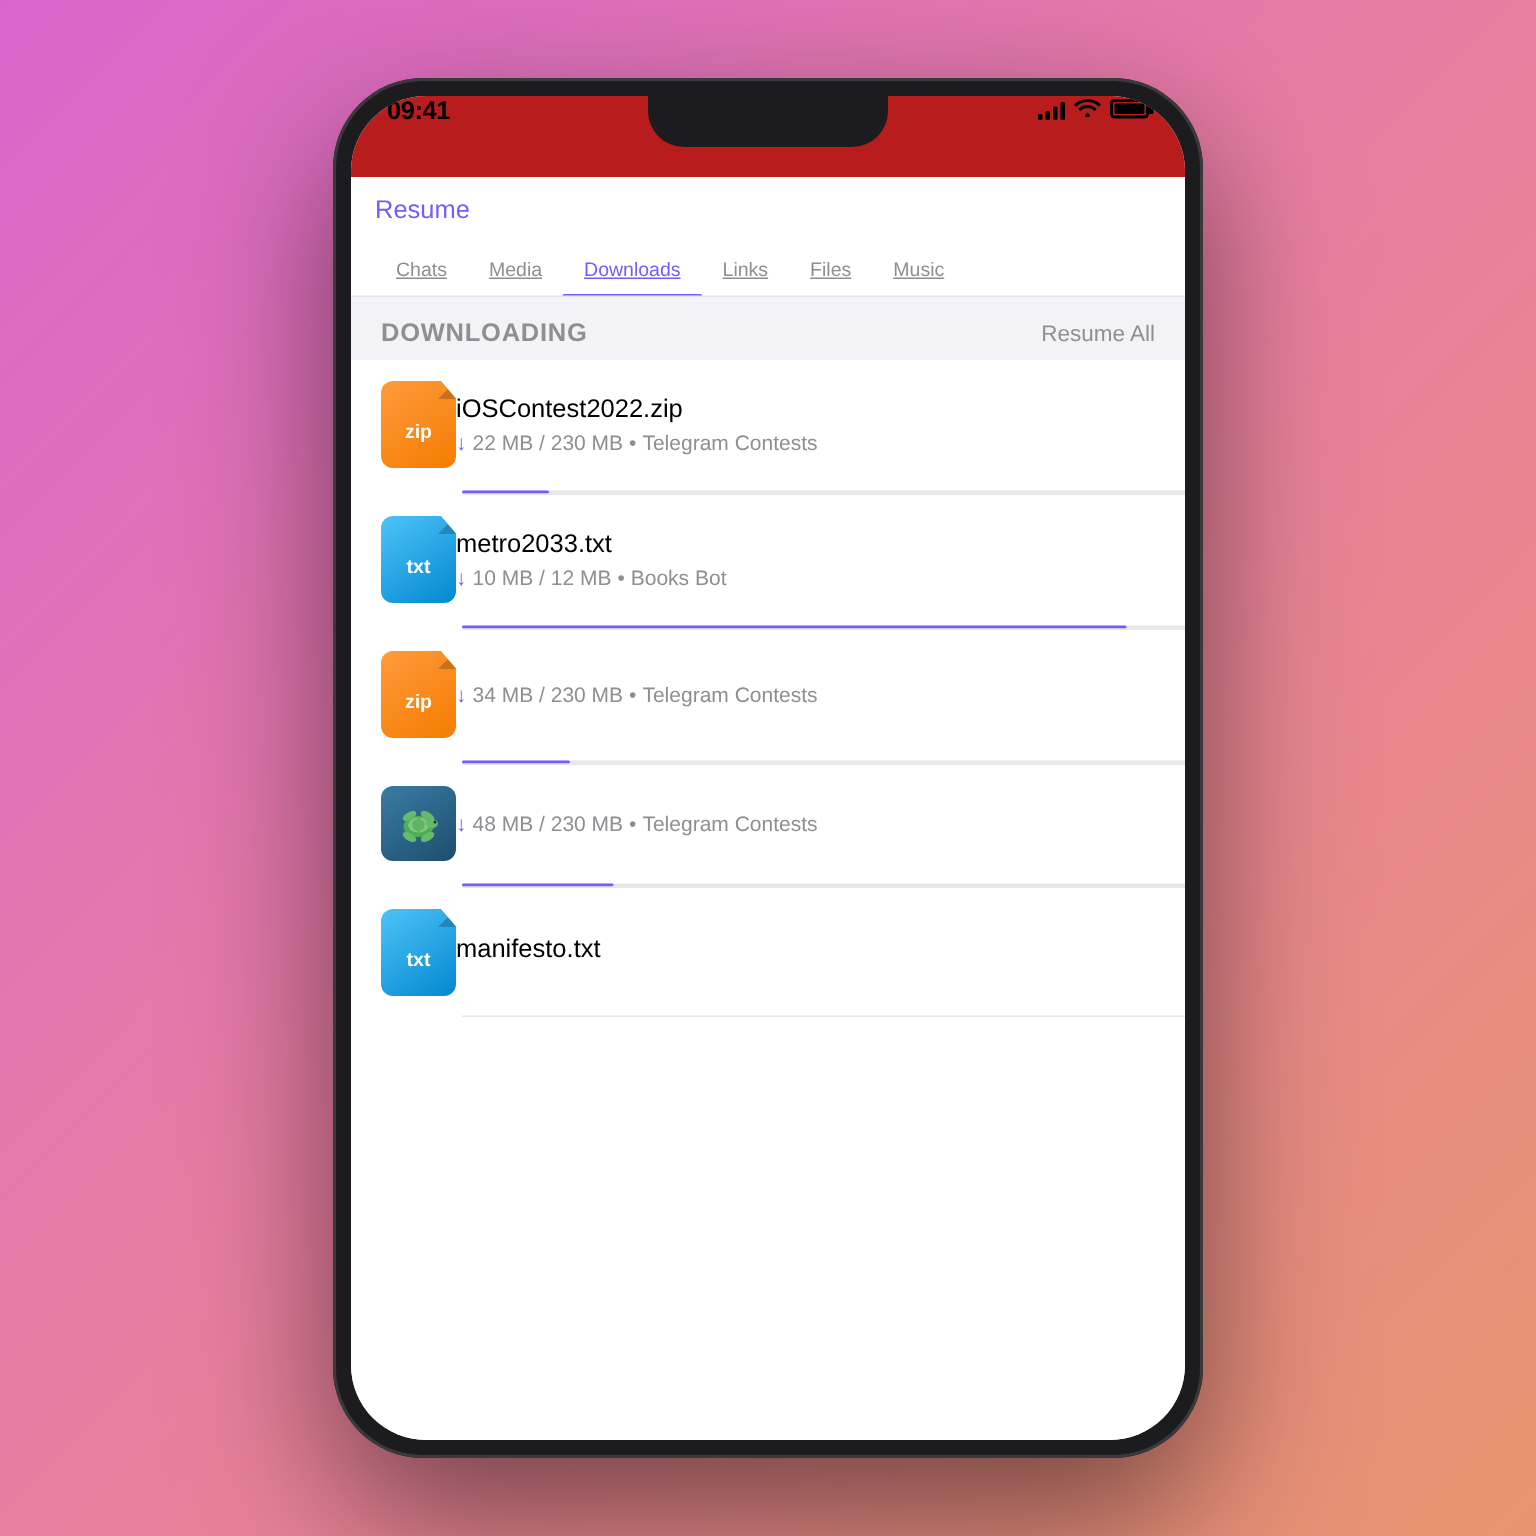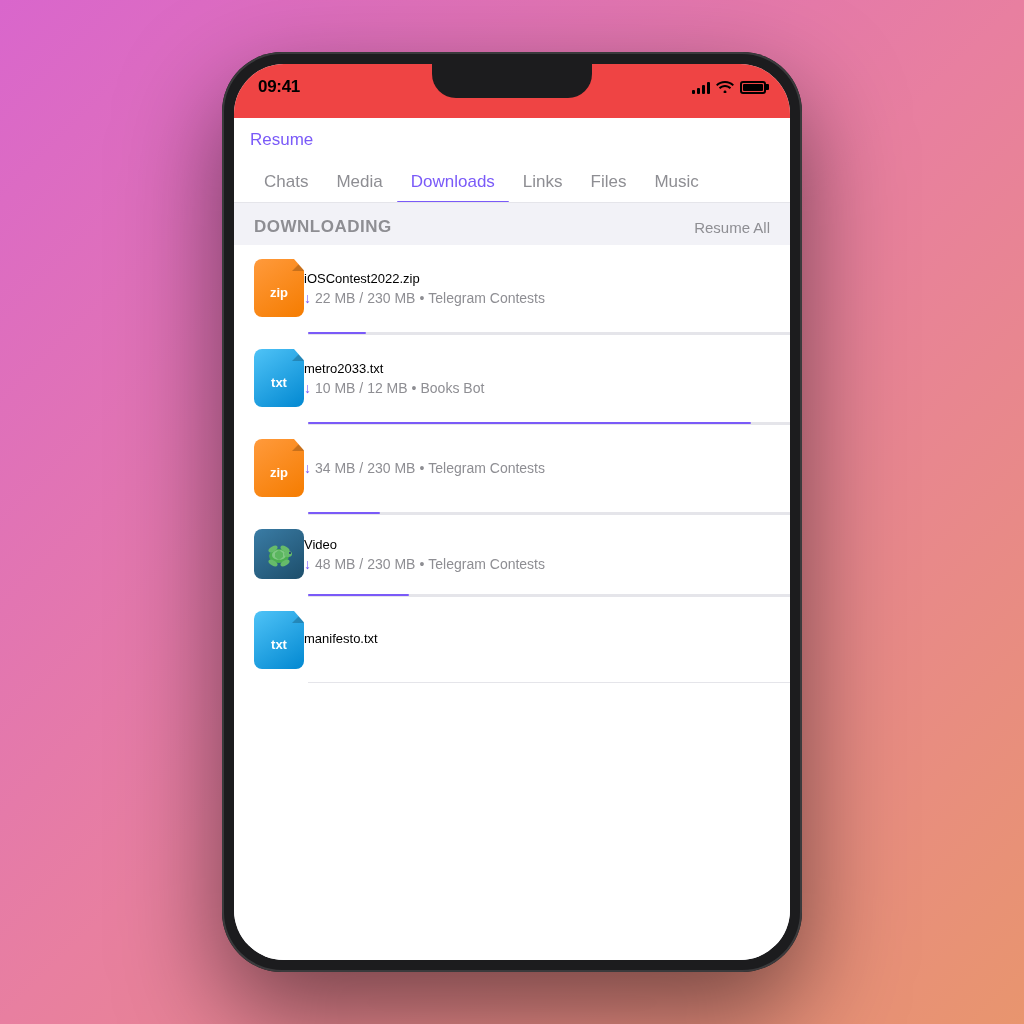--- a/index.html
+++ b/index.html
@@ -50,23 +50,23 @@
       height: 34px;
       background: #1c1c1e;
       border-radius: 0 0 24px 24px;
       z-index: 10;
     }
 
     
     .status-bar {
       position: relative;
       height: 54px;
-      background: #ef4444;
-      display: flex;
-      align-items: center;
+      background: #b91c1c;
+      display: flex;
+      align-items: flex-start;
       justify-content: space-between;
       padding: 0 24px 8px;
       z-index: 5;
     }
 
     .status-time {
       font-size: 17px;
       font-weight: 600;
       color: #000;
       letter-spacing: -0.3px;
@@ -179,26 +179,27 @@
       display: flex;
       align-items: center;
       background: white;
       padding: 0 16px;
       border-bottom: 1px solid #e5e5ea;
       overflow: hidden;
     }
 
     .tab-item {
       padding: 10px 14px;
-      font-size: 17px;
+      font-size: 13px;
       color: #8e8e93;
       cursor: pointer;
       white-space: nowrap;
       position: relative;
       font-weight: 400;
+      text-decoration: underline;
     }
 
     .tab-item.active {
       color: #7a5af8;
       font-weight: 500;
     }
 
     .tab-item.active::after {
       content: '';
       position: absolute;
@@ -304,21 +305,21 @@
       align-items: center;
       justify-content: center;
       font-size: 28px;
     }
 
     .file-info {
       flex: 1;
     }
 
     .file-name {
-      font-size: 13px;
+      font-size: 17px;
       font-weight: 500;
       color: #000;
       margin-bottom: 4px;
     }
 
     .file-meta {
       font-size: 14px;
       color: #8e8e93;
       display: flex;
       align-items: center;
@@ -467,21 +468,20 @@
 
               <circle cx="29" cy="14" r="1" fill="#1a237e"></circle>
 
               <ellipse cx="12" cy="10" rx="5" ry="2.5" fill="#66bb6a" transform="rotate(-30 12 10)"></ellipse>
               <ellipse cx="24" cy="10" rx="5" ry="2.5" fill="#66bb6a" transform="rotate(30 24 10)"></ellipse>
               <ellipse cx="12" cy="24" rx="5" ry="2.5" fill="#66bb6a" transform="rotate(30 12 24)"></ellipse>
               <ellipse cx="24" cy="24" rx="5" ry="2.5" fill="#66bb6a" transform="rotate(-30 24 24)"></ellipse>
             </svg>
           </div>
           <div class="file-info">
-            <div class="file-name">Video</div>
             <div class="file-meta">
               <span class="download-arrow">↓</span>
               <span>48 MB / 230 MB</span>
               <span>•</span>
               <span>Telegram Contests</span>
             </div>
           </div>
           <div class="progress-bar-container">
             <div class="progress-bar" style="width: 21%"></div>
           </div>

